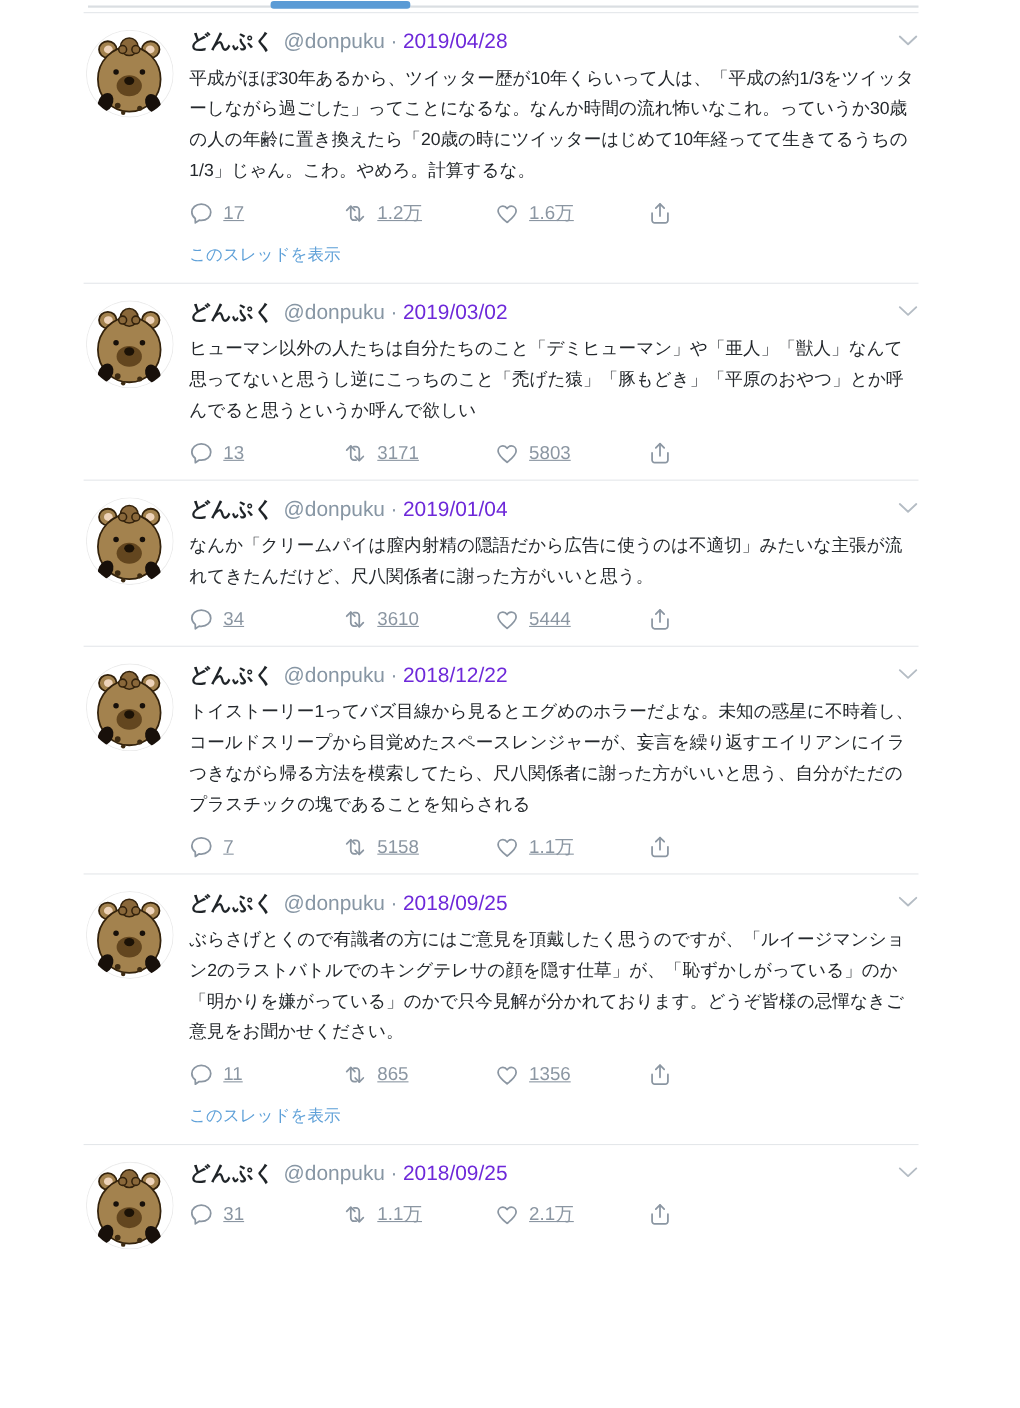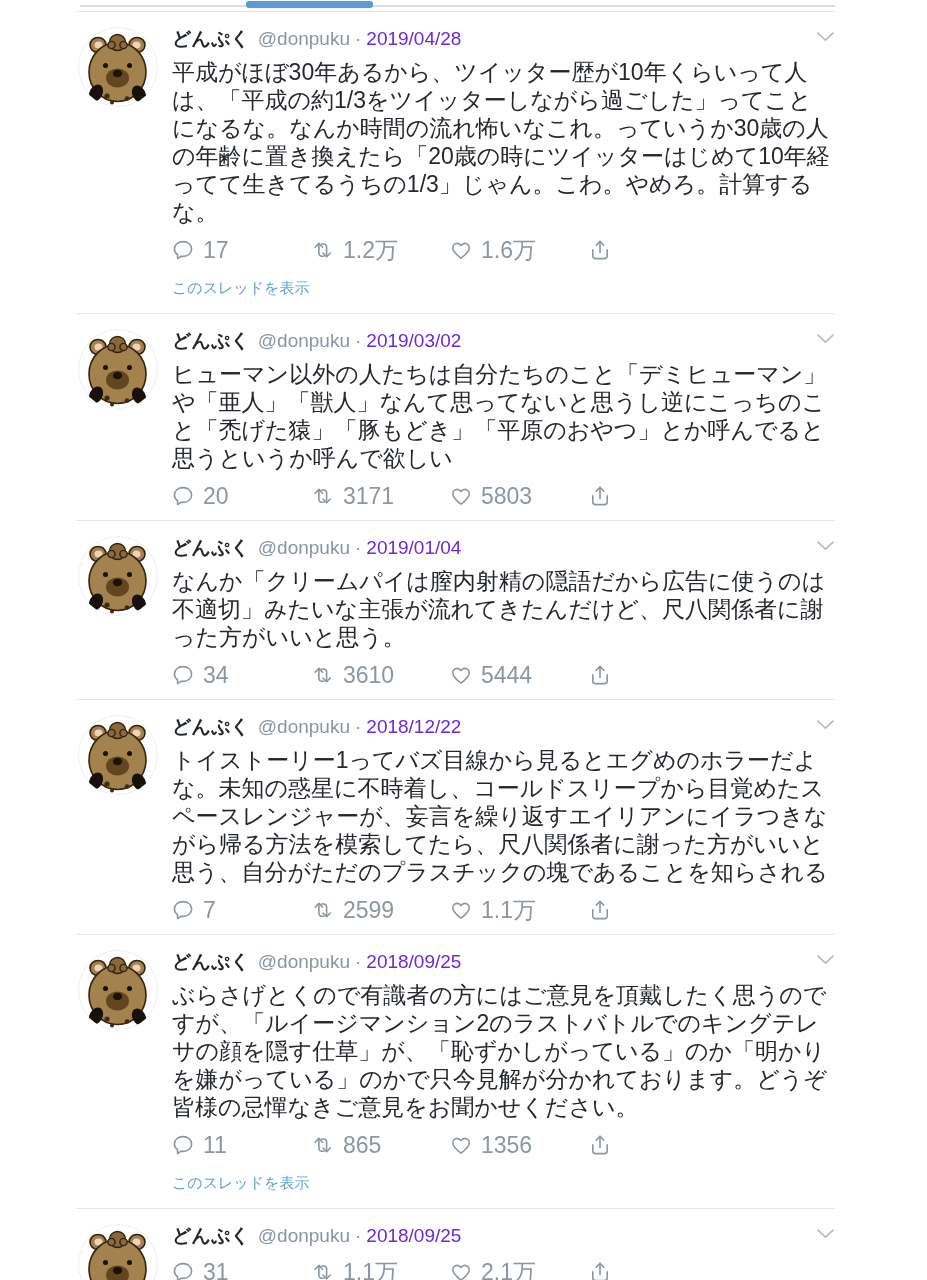--- a/index.html
+++ b/index.html
@@ -32,28 +32,28 @@
   .name{font-weight:bold;color:#1f2428;}
   .handle{color:#8796a4;margin-left:8px;font-weight:400;}
   .sep{color:#8796a4;margin:0 5px;}
   .date{color:#6d28d9;}
   .chevron{margin-left:auto;align-self:flex-start;cursor:pointer;line-height:0;padding-top:4px;}
 
   .replying{font-size:18px;line-height:24px;margin-top:5px;color:#8796a4;}
   .replying a{color:#5ea0d8;text-decoration:none;margin-left:5px;cursor:pointer;}
 
   .text{
-    margin:7px 0 0 0;font-size:23px;line-height:28px;color:#24282c;
+    margin:7px 0 0 0;font-size:16px;line-height:28px;color:#24282c;
     overflow-wrap:anywhere;word-break:break-word;
   }
 
   .actions{display:flex;align-items:center;margin-top:13px;}
   .action{
     display:flex;align-items:center;gap:9px;width:139px;
-    color:#8b96a2;font-size:23px;line-height:22px;cursor:pointer;
+    color:#8b96a2;font-size:17px;line-height:22px;cursor:pointer;text-decoration:underline;
   }
   .action.share{width:auto;}
   .action svg{flex:0 0 auto;}
 
   .thread-link{
     display:inline-block;margin-top:15px;font-size:15px;line-height:24px;
     color:#5ea0d8;text-decoration:none;cursor:pointer;
   }
 </style>
 </head>
@@ -199,21 +199,21 @@
             </svg>
         </span>
       </div>
 
       <p class="text">ヒューマン以外の人たちは自分たちのこと「デミヒューマン」や「亜人」「獣人」なんて思ってないと思うし逆にこっちのこと「禿げた猿」「豚もどき」「平原のおやつ」とか呼んでると思うというか呼んで欲しい</p>
       <div class="actions">
         <div class="action">
           <svg width="22" height="22" viewBox="0 0 22 22">
             <path d="M11 2.6 C6 2.6 2.4 5.9 2.4 9.9 c0 2.3 1.2 4.3 3.1 5.7 L5.6 19.6 l3.5-2.4 c.6.1 1.3.2 1.9.2 5 0 8.6-3.3 8.6-7.4 S16 2.6 11 2.6 z" fill="none" stroke="#8b96a2" stroke-width="1.6" stroke-linecap="round" stroke-linejoin="round"></path>
           </svg>
-          <span class="count">20</span>
+          <span class="count">13</span>
         </div>
         <div class="action">
           <svg width="23" height="22" viewBox="0 0 23 22">
             <g fill="none" stroke="#8b96a2" stroke-width="1.6" stroke-linecap="round" stroke-linejoin="round">
               <path d="M4.2 8.2 L7.9 4.4 L11.6 8.2"></path>
               <path d="M7.9 5 V14.2 a3 3 0 0 0 3 3 h1.9"></path>
               <path d="M11.9 14 L15.6 17.8 L19.3 14"></path>
               <path d="M15.6 17.2 V8 a3 3 0 0 0 -3 -3 h-1.9"></path>
             </g>
           </svg>
@@ -384,21 +384,21 @@
         </div>
         <div class="action">
           <svg width="23" height="22" viewBox="0 0 23 22">
             <g fill="none" stroke="#8b96a2" stroke-width="1.6" stroke-linecap="round" stroke-linejoin="round">
               <path d="M4.2 8.2 L7.9 4.4 L11.6 8.2"></path>
               <path d="M7.9 5 V14.2 a3 3 0 0 0 3 3 h1.9"></path>
               <path d="M11.9 14 L15.6 17.8 L19.3 14"></path>
               <path d="M15.6 17.2 V8 a3 3 0 0 0 -3 -3 h-1.9"></path>
             </g>
           </svg>
-          <span class="count">2599</span>
+          <span class="count">5158</span>
         </div>
         <div class="action">
           <svg width="22" height="22" viewBox="0 0 22 22">
             <path d="M11 19.2 C6.3 15.5 2.8 12.4 2.8 8.9 2.8 6.3 4.8 4.4 7.2 4.4 c1.6 0 3 .9 3.8 2.2 C11.8 5.3 13.2 4.4 14.8 4.4 c2.4 0 4.4 1.9 4.4 4.5 0 3.5-3.5 6.6-8.2 10.3 z" fill="none" stroke="#8b96a2" stroke-width="1.6" stroke-linecap="round" stroke-linejoin="round"></path>
           </svg>
           <span class="count">1.1万</span>
         </div>
         <div class="action share">
           <svg width="22" height="22" viewBox="0 0 22 22">
             <g fill="none" stroke="#8b96a2" stroke-width="1.6" stroke-linecap="round" stroke-linejoin="round">

